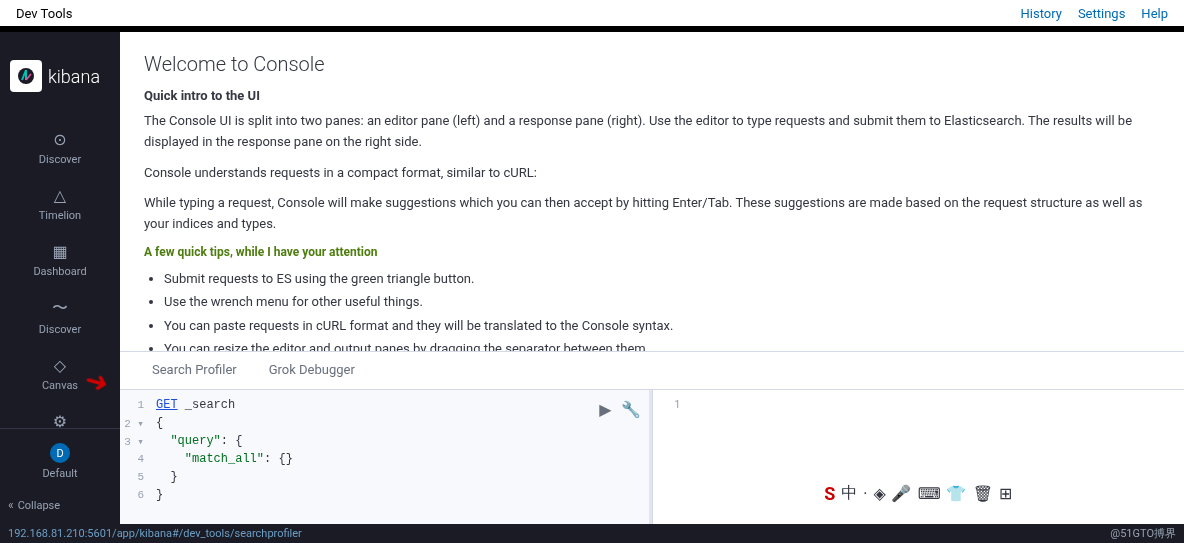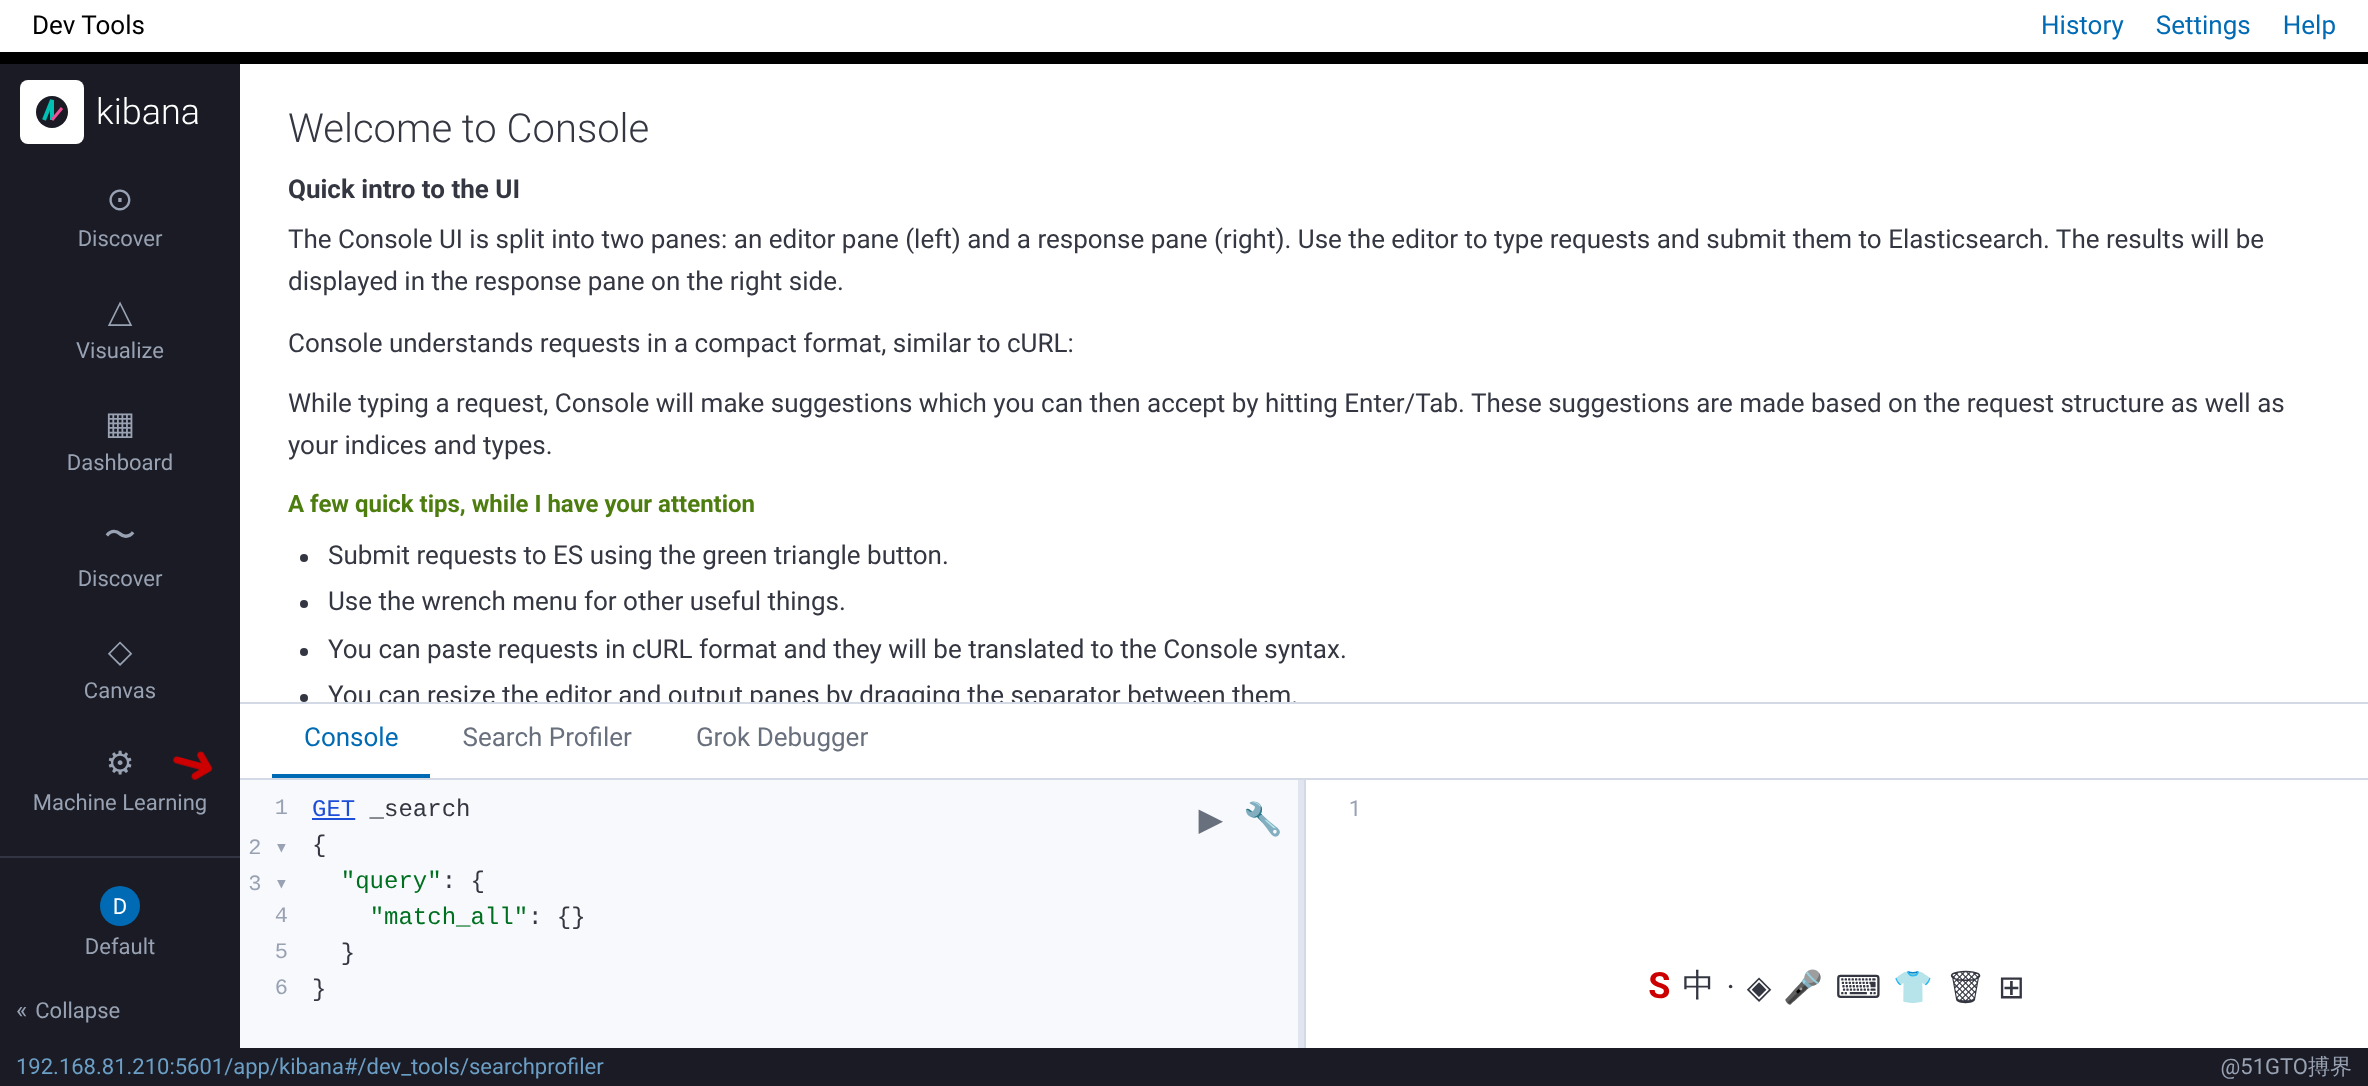--- a/index.html
+++ b/index.html
@@ -27,21 +27,21 @@
       width: 120px;
       background: #1a1b24;
       flex-shrink: 0;
       display: flex;
       flex-direction: column;
       overflow: hidden;
     }
     .sidebar-logo {
       display: flex;
       align-items: center;
-      padding: 8px 10px;
+      padding: 28px 10px;
       background: #1a1b24;
       gap: 6px;
       text-align: right;
     }
     .sidebar-logo-icon {
       width: 32px;
       height: 32px;
       background: #fff;
       border-radius: 4px;
       display: flex;
@@ -261,21 +261,21 @@
       </div>
       <span class="sidebar-logo-text">kibana</span>
     </div>
     <div class="sidebar-nav">
       <div class="sidebar-item">
         <span class="icon">⊙</span>
         <span class="label">Discover</span>
       </div>
       <div class="sidebar-item">
         <span class="icon">△</span>
-        <span class="label">Visualize</span>
+        <span class="label">Timelion</span>
       </div>
       <div class="sidebar-item">
         <span class="icon">▦</span>
         <span class="label">Dashboard</span>
       </div>
       <div class="sidebar-item">
         <span class="icon">〜</span>
         <span class="label">Discover</span>
       </div>
       <div class="sidebar-item">
@@ -317,21 +317,20 @@
         <li>Submit requests to ES using the green triangle button.</li>
         <li>Use the wrench menu for other useful things.</li>
         <li>You can paste requests in cURL format and they will be translated to the Console syntax.</li>
         <li>You can resize the editor and output panes by dragging the separator between them.</li>
 
       </ul>
 
     </div>
 
     <div class="dev-tools-tabs">
-      <div class="tab active">Console</div>
       <div class="tab">Search Profiler</div>
       <div class="tab">Grok Debugger</div>
     </div>
 
     <div class="editor-area">
       <div class="editor-pane">
         <div class="editor-toolbar">
           <button class="editor-toolbar-btn">▶</button>
           <button class="editor-toolbar-btn">🔧</button>
         </div>

